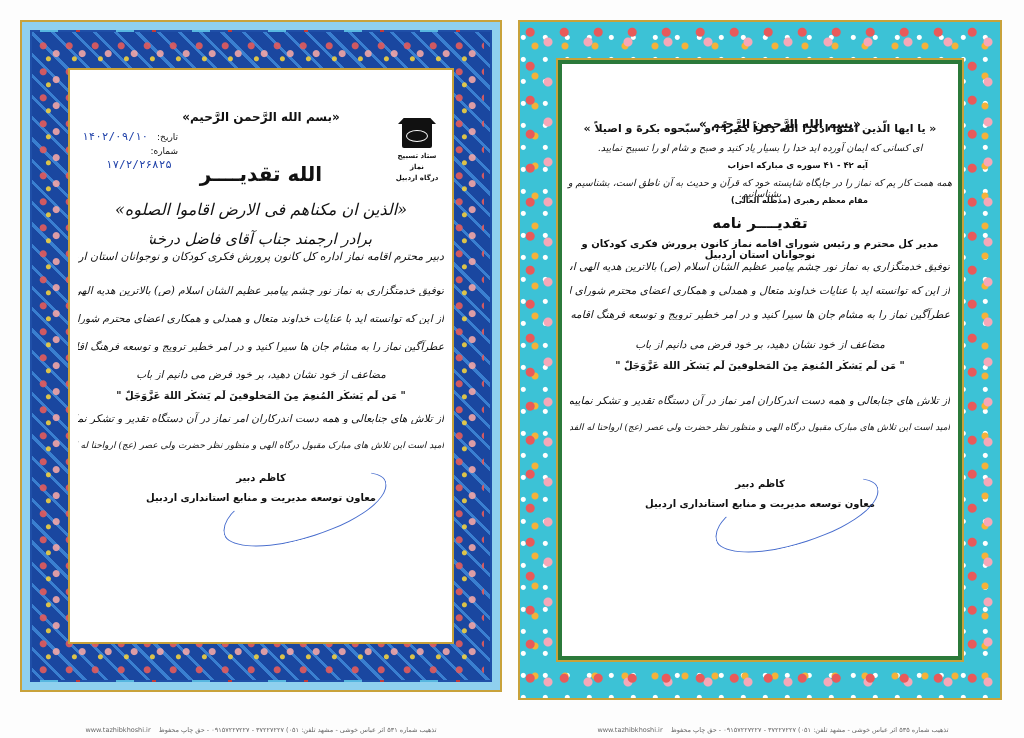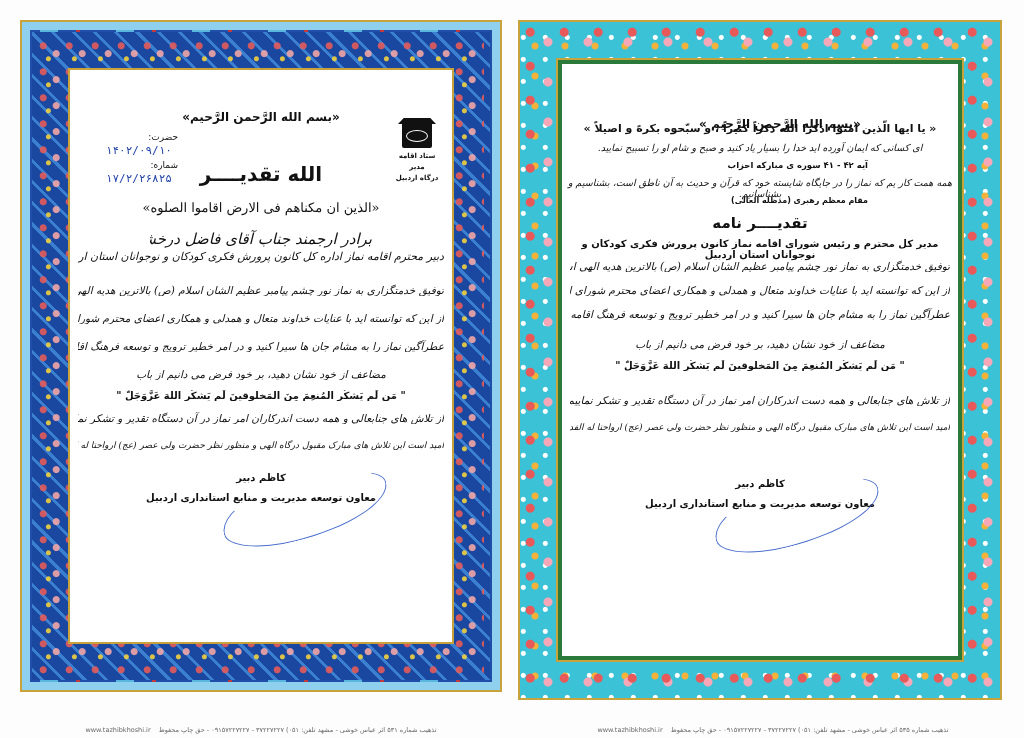--- a/index.html
+++ b/index.html
@@ -70,21 +70,21 @@
   .l-bismillah { position: absolute; top: 40px; left: 0; right: 0; font-weight: bold; font-size: 12px; }
   .meta { position: absolute; direction: rtl; font-size: 9px; line-height: 14px; text-align: right; }
   .meta .val { color: #1d3fa8; font-family: "DejaVu Sans Mono", monospace; font-size: 11px; margin-right: 6px; direction: ltr; display: inline-block; }
   .l-meta { top: 60px; left: 8px; width: 100px; }
   .logo { position: absolute; top: 52px; right: 10px; width: 50px; text-align: center; }
   .logo .kaaba { width: 30px; height: 26px; margin: 0 auto 3px; background: #111; position: relative; border-radius: 2px; }
   .logo .kaaba::before { content: ""; position: absolute; left: 4px; right: 4px; top: 8px; height: 10px; border: 1px solid #fff; border-radius: 50%; }
   .logo .kaaba::after { content: ""; position: absolute; left: -4px; right: -4px; top: -4px; height: 6px; background: #111; clip-path: polygon(15% 0, 85% 0, 100% 100%, 0 100%); }
   .logo .org { font-size: 7px; font-weight: bold; line-height: 11px; }
   .l-title { position: absolute; top: 92px; left: 0; right: 0; font-size: 20px; font-weight: bold; letter-spacing: 1px; }
-  .l-verse { position: absolute; top: 130px; left: 0; right: 0; font-size: 13px; font-family: "DejaVu Serif", serif; }
+  .l-verse { position: absolute; top: 130px; left: 0; right: 0; font-size: 16px; font-style: italic; font-family: "DejaVu Serif", serif; }
   .body-line { position: absolute; left: 8px; right: 8px; font-size: 10.5px; font-style: italic; font-family: "DejaVu Serif", serif; white-space: nowrap; overflow: hidden; }
   .hadith { font-style: normal; font-weight: bold; font-family: "DejaVu Sans", sans-serif; font-size: 10px; }
   .sign-name { position: absolute; left: 0; right: 0; font-size: 10px; font-weight: bold; }
   .sign-title { position: absolute; left: 0; right: 0; font-size: 10px; font-weight: bold; }
   .signature { position: absolute; width: 170px; height: 60px; border: 1.5px solid #2a55c5; border-radius: 50% 50% 60% 40% / 60% 40% 60% 40%; border-top-color: transparent; transform: rotate(-14deg); opacity: 0.85; }
 
   .footer { position: absolute; bottom: 4px; left: 0; right: 0; font-size: 6.5px; color: #666; text-align: center; direction: rtl; white-space: nowrap; margin-left: 10px; }
   .footer .url { direction: ltr; display: inline-block; margin-right: 6px; }
 
   
@@ -104,27 +104,27 @@
 <div class="sheet left">
   <div class="frame-left">
     <div class="ticks"></div>
     <div class="band"></div>
     <div class="inner">
       <div class="content">
         <div class="l-bismillah">«بسم الله الرَّحمن الرَّحیم»</div>
 
         <div class="logo">
           <div class="kaaba"></div>
-          <div class="org">ستاد اقامه مدیر</div>
+          <div class="org">ستاد تسبیح نماز</div>
           <div class="org">درگاه اردبیل</div>
         </div>
 
         <div class="meta l-meta">
           <div>
-            <span>حضرت:</span>
+            <span>تاریخ:</span>
             <span class="val">۱۴۰۲/۰۹/۱۰</span>
           </div>
           <div>
             <span>شماره:</span>
             <span class="val">۱۷/۲/۲۶۸۲۵</span>
           </div>
         </div>
 
         <div class="l-title">الله تقدیــــر</div>
         <div class="l-verse">«الذین ان مکناهم فی الارض اقاموا الصلوه»</div>

